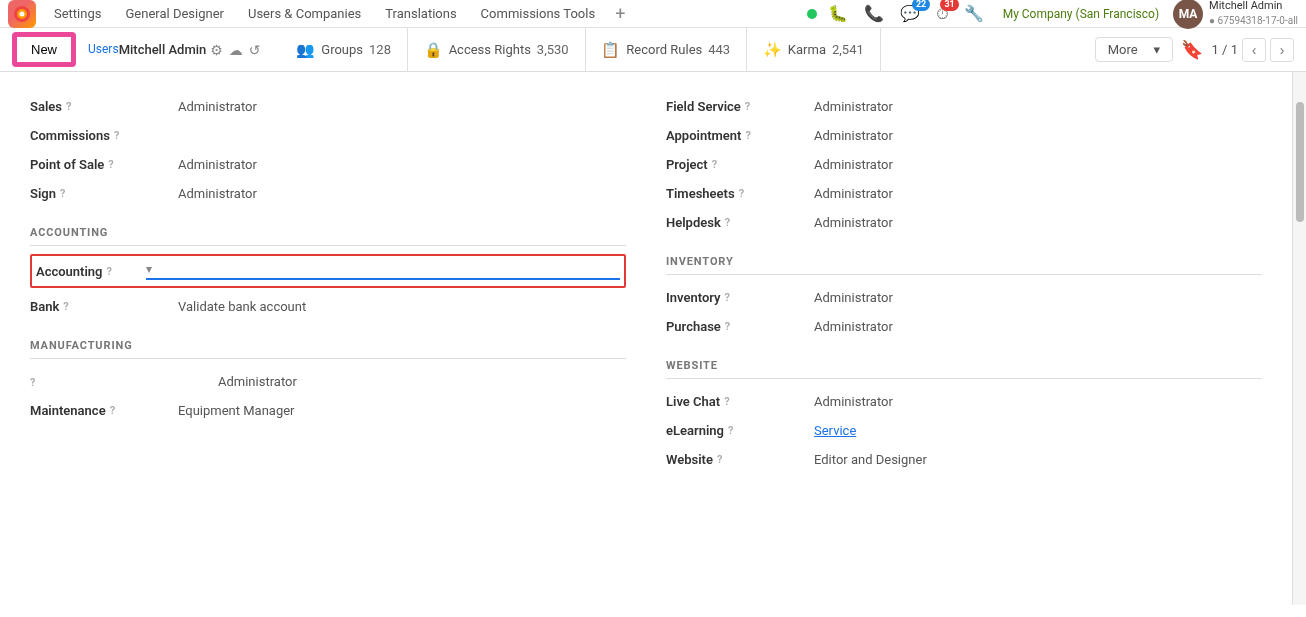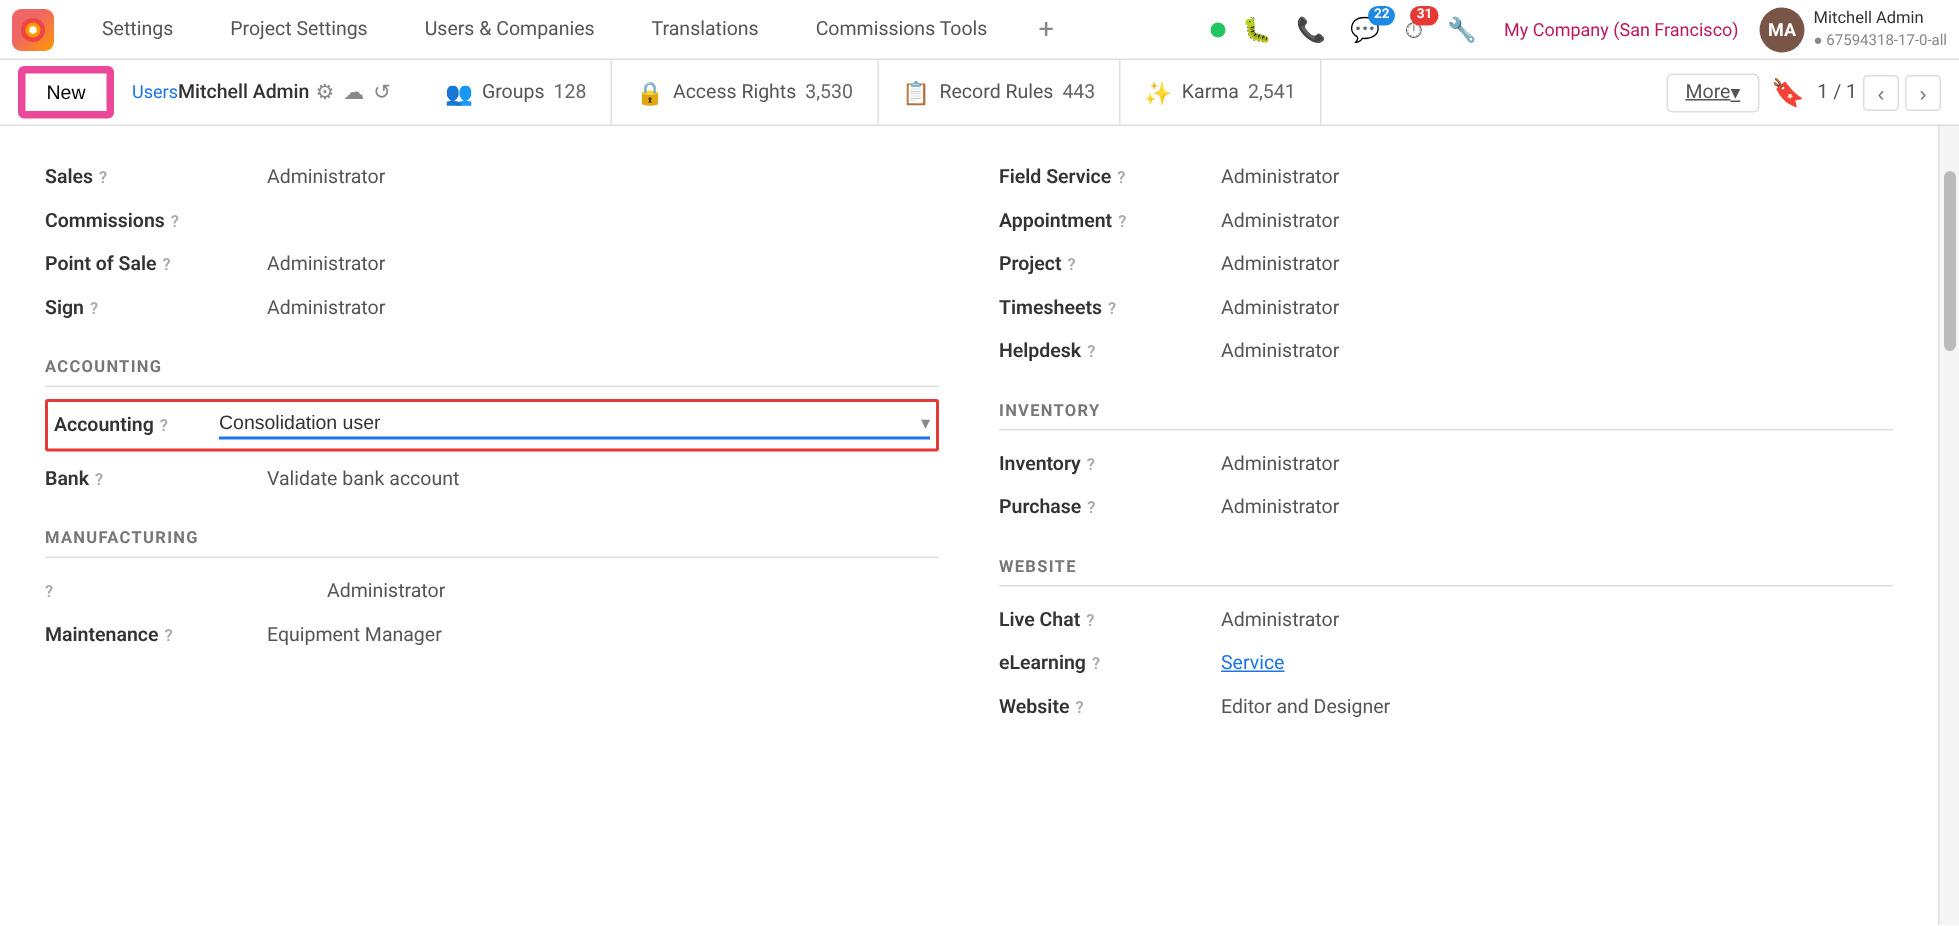--- a/index.html
+++ b/index.html
@@ -5,22 +5,22 @@
     * { box-sizing: border-box; margin: 0; padding: 0; }
     body { font-family: -apple-system, BlinkMacSystemFont, 'Segoe UI', Roboto, sans-serif; font-size: 13px; background: #fff; color: #333; overflow: hidden; }
 
     
     .topnav {
       background: #fff;
       border-bottom: 1px solid #e0e0e0;
       display: flex;
       align-items: center;
       padding: 0 8px;
-      height: 40px;
-      gap: 18px;
+      height: 28px;
+      gap: 4px;
     }
     .topnav-logo {
       width: 28px; height: 28px;
       background: linear-gradient(135deg, #e66 40%, #f90 100%);
       border-radius: 6px;
       margin-right: 4px;
       display: flex; align-items: center; justify-content: center;
       color: #fff; font-weight: bold; font-size: 14px;
     }
     .topnav-item {
@@ -42,21 +42,21 @@
     .icon-btn {
       position: relative; cursor: pointer; color: #666; font-size: 16px; padding: 2px 4px;
     }
     .badge {
       position: absolute; top: -4px; right: -6px;
       background: #e53935; color: #fff; border-radius: 10px;
       font-size: 9px; padding: 1px 4px; font-weight: bold; line-height: 1.2;
     }
     .badge-blue { background: #1e88e5; }
     .company-label {
-      font-size: 12px; color: #be185d; white-space: nowrap; padding: 0 6px;
+      font-size: 12px; color: #4d7c0f; white-space: nowrap; padding: 0 6px;
     }
     .user-avatar {
       width: 30px; height: 30px; border-radius: 50%;
       background: #795548; display: flex; align-items: center; justify-content: center;
       color: #fff; font-size: 12px; font-weight: bold;
     }
     .user-info { font-size: 11px; color: #333; line-height: 1.3; }
     .user-info small { color: #888; font-size: 10px; }
 
     
@@ -87,23 +87,23 @@
       display: flex; align-items: center; gap: 6px; padding: 0 16px;
       border-right: 1px solid #e0e0e0;
       cursor: pointer; font-size: 13px; color: #555;
       white-space: nowrap;
     }
     .tab-item .tab-icon { font-size: 15px; }
     .tab-count { color: #666; }
 
     .secondbar-spacer { flex: 1; }
     .more-btn {
-      display: flex; align-items: center; gap: 0;
+      display: flex; align-items: center; gap: 16px;
       padding: 4px 12px; cursor: pointer; color: #555;
-      border: 1px solid #ddd; border-radius: 4px; margin-right: 8px; text-decoration: underline;
+      border: 1px solid #ddd; border-radius: 4px; margin-right: 8px;
     }
     .pagination-area { display: flex; align-items: center; gap: 4px; font-size: 13px; color: #555; }
     .pagination-area button {
       background: none; border: 1px solid #ddd; border-radius: 3px;
       width: 24px; height: 24px; cursor: pointer; font-size: 14px; color: #777;
     }
     .bookmark-icon { font-size: 18px; color: #aaa; cursor: pointer; margin-right: 8px; }
 
     
     .main-content {
@@ -197,21 +197,21 @@
 
 <div class="topnav">
   <div class="topnav-logo">
     <svg width="18" height="18" viewBox="0 0 18 18">
       <circle cx="9" cy="9" r="8" fill="#e44"></circle>
       <circle cx="9" cy="9" r="5" fill="#f90"></circle>
       <circle cx="9" cy="9" r="2.5" fill="#fff"></circle>
     </svg>
   </div>
   <div class="topnav-item">Settings</div>
-  <div class="topnav-item">Project Settings</div>
+  <div class="topnav-item">General Designer</div>
   <div class="topnav-item">Users &amp; Companies</div>
   <div class="topnav-item">Translations</div>
   <div class="topnav-item">Commissions Tools</div>
   <div class="topnav-plus">+</div>
   <div class="topnav-spacer"></div>
   <div class="topnav-icons">
     <span class="status-dot"></span>
     <span class="icon-btn">🐛</span>
     <span class="icon-btn">📞</span>
     <span class="icon-btn" style="position:relative;">
@@ -320,21 +320,20 @@
         </div>
 
         <div class="section-header">ACCOUNTING</div>
 
         <div class="accounting-field-row">
           <div class="field-label">
             <span>Accounting</span>
             <span class="help-icon">?</span>
           </div>
           <div class="accounting-select-wrap">
-            <input type="text" value="Consolidation user" style="">
             <span class="caret">▾</span>
           </div>
         </div>
 
         <div class="field-row">
           <div class="field-label">
             <span>Bank</span>
             <span class="help-icon">?</span>
           </div>
           <div class="field-value">Validate bank account</div>

